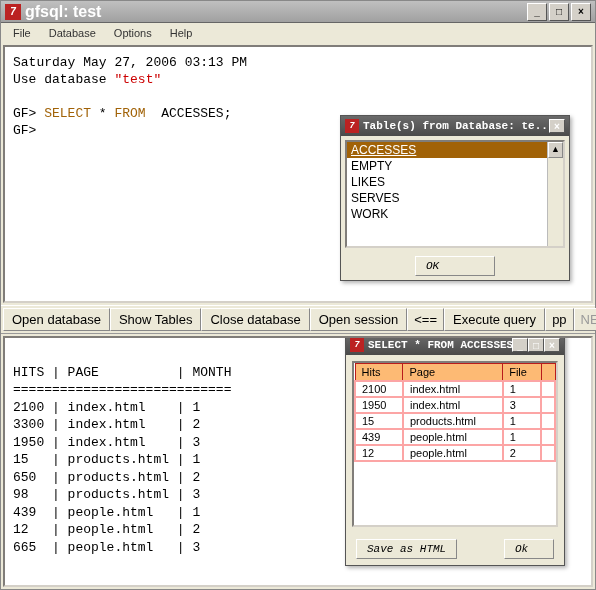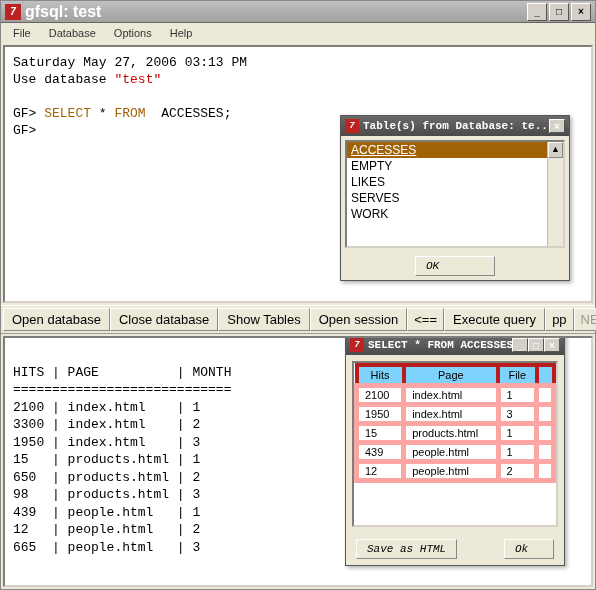--- a/index.html
+++ b/index.html
@@ -154,28 +154,28 @@
   }
   
   .rtable {
     border-collapse: collapse;
     font-family: Arial, sans-serif;
     font-size: 11px;
     background: #fff;
     width: 100%;
   }
   .rtable th {
-    background: #7dd3fc;
-    border: 4px solid #b91c1c;
+    background: #fdba74;
+    border: 1px solid #b91c1c;
     padding: 2px 6px;
     font-weight: normal;
-    text-align: center;
+    text-align: left;
   }
   .rtable td {
-    border: 5px solid #fca5a5;
+    border: 2px solid #fca5a5;
     padding: 1px 6px;
   }
   .table-wrap {
     border: 2px inset #d4d0c8;
     background: #fff;
     position: relative;
     overflow: hidden;
   }
 </style>
 </head>
@@ -226,22 +226,22 @@
         </div>
       </div>
       <div class="popup-btn-row">
         <div class="popup-btn">OK</div>
       </div>
     </div>
   </div>
 
   <div class="toolbar-row">
     <div class="tbtn">Open database</div>
+    <div class="tbtn">Show Tables</div>
     <div class="tbtn">Close database</div>
-    <div class="tbtn">Show Tables</div>
     <div class="tbtn">Open session</div>
     <div class="tbtn small">&lt;==</div>
     <div class="tbtn">Execute query</div>
     <div class="tbtn small">pp</div>
     <div class="tbtn small disabled">NEXT</div>
     <div class="tbtn small">==&gt;</div>
   </div>
 
   <div class="result-area">
     <div class="result-text">

